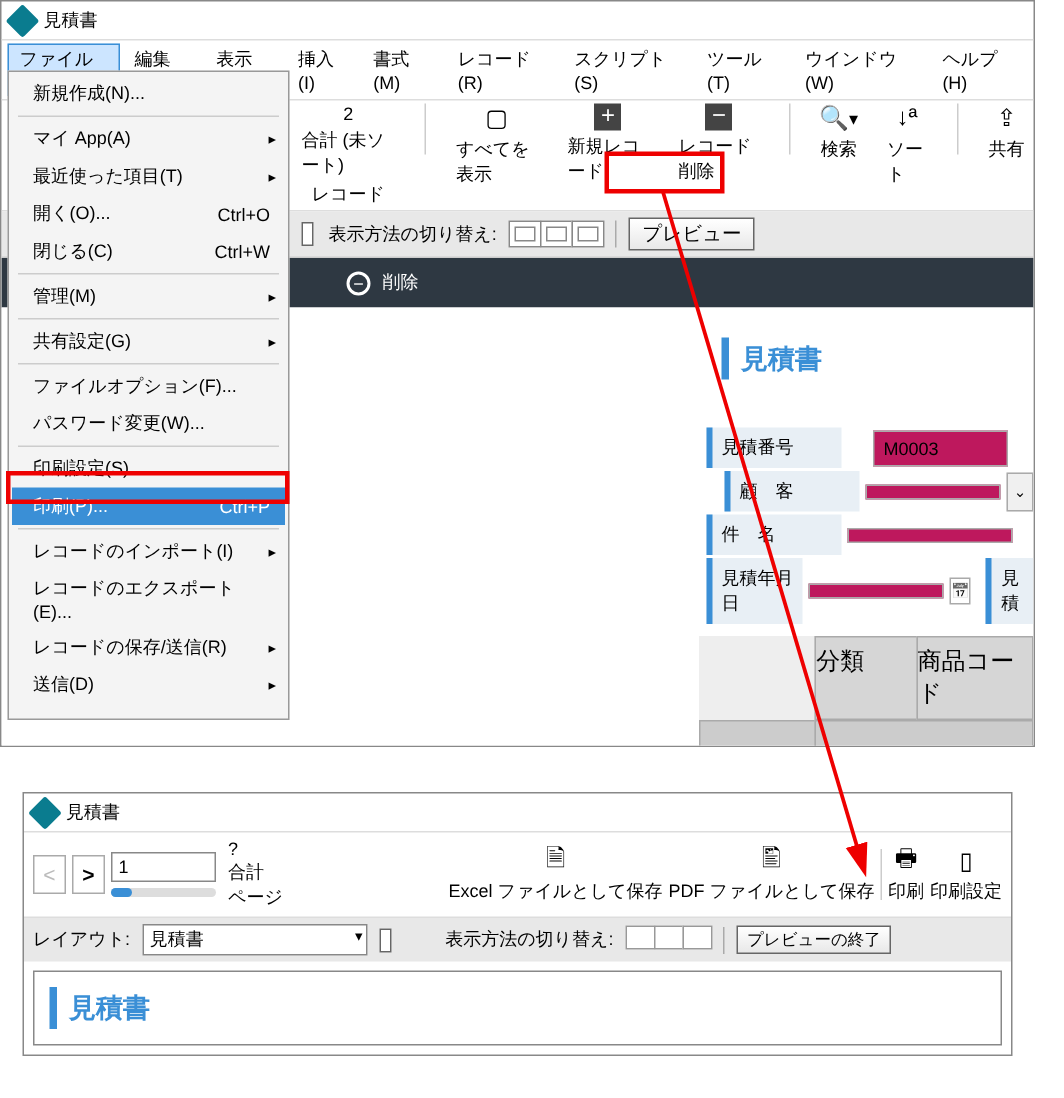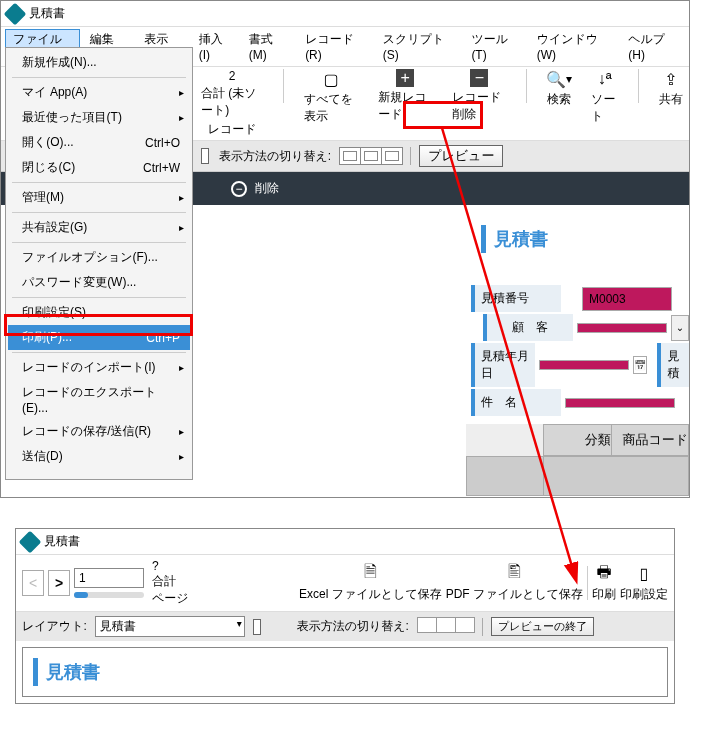--- a/index.html
+++ b/index.html
@@ -29,21 +29,21 @@
 
 .doc-area { background: #f2f2f2; padding: 10px 0 0 0; overflow: hidden; }
 .doc-heading { border-left: 5px solid #3a8fd6; padding: 2px 8px; margin-left: 10px; color: #3a8fd6; font-size: 18px; font-weight: bold; background: #fff; display: inline-block; width: 110px; }
 .form-row { display: flex; align-items: center; margin: 2px 0; padding-left: 10px; }
 .form-label { width: 90px; background: #e8eff5; border-left: 4px solid #3a8fd6; padding: 5px 6px; font-size: 12px; }
 .form-input { border: 1px solid #aaa; padding: 4px 6px; margin-left: 4px; min-width: 90px; background: #be185d; }
 .dropdown-sq { width:18px; height:26px; border:1px solid #aaa; background:#f0f0f0; display:flex;align-items:center;justify-content:center; font-size:10px; margin-left:4px;}
 .cal-sq { width:18px; height:18px; border:1px solid #aaa; background:#fff; margin-left:4px; display:flex;align-items:center;justify-content:center;}
 .cal-sq::before { content:"📅"; font-size:10px; filter:grayscale(1);}
 .table-head { display:flex; margin-top:8px; }
-.table-head div { background:#d6d6d6; border:1px solid #aaa; padding:6px 0; text-align:right; font-size:13px; margin-left:-1px;}
+.table-head div { background:#d6d6d6; border:1px solid #aaa; padding:6px 0; text-align:left; font-size:16px; margin-left:-1px;}
 .addrow { text-align:center; padding:6px; color:#3a8fd6; font-size:12px; display:flex; align-items:center; justify-content:center; gap:4px;}
 
 
 .dropdown { position: absolute; left: 4px; top: 46px; width: 188px; background: #f4f4f4; border: 1px solid #999; z-index: 10; padding: 2px; }
 .dropdown .mitem { display: flex; justify-content: space-between; align-items: center; padding: 4px 10px 4px 14px; font-size: 12px; position: relative; cursor: default; }
 .dropdown .sep { height: 1px; background: #ccc; margin: 2px 4px; }
 .dropdown .mitem.arrow::after { content: "▸"; font-size: 10px; position: absolute; right: 6px; }
 .dropdown .mitem.hl { background: #3a8fd6; color: #fff; }
 
 
@@ -136,34 +136,34 @@
     <span>削除</span>
   </div>
 
   <div class="doc-area" style="padding-left:470px; padding-top:20px; background:#fff;">
     <div class="doc-heading">見積書</div>
     <div style="height:30px;"></div>
     <div class="form-row" style="padding-left:0;gap:17px;">
       <div class="form-label">見積番号</div>
       <div class="form-input">M0003</div>
     </div>
-    <div class="form-row" style="padding-left:12px;text-align:center;">
+    <div class="form-row" style="padding-left:12px;">
       <div class="form-label">顧　客</div>
       <div class="form-input" style="width:70px;"></div>
       <div class="dropdown-sq">⌄</div>
+    </div>
+    <div class="form-row" style="padding-left:0;">
+      <div class="form-label">件　名</div>
+      <div class="form-input" style="width:110px;"></div>
     </div>
     <div class="form-row" style="padding-left:0;">
       <div class="form-label">見積年月日</div>
       <div class="form-input" style="width:80px;"></div>
       <div class="cal-sq"></div>
       <div class="form-label" style="margin-left:10px;width:40px;border-left:4px solid #3a8fd6;">見積</div>
-    </div>
-    <div class="form-row" style="padding-left:0;">
-      <div class="form-label">件　名</div>
-      <div class="form-input" style="width:110px;"></div>
     </div>
     <div class="table-head" style="margin-left:-4px;">
       <div style="width:80px;background:#eee;border:none;"></div>
       <div style="width:70px;">分類</div>
       <div style="width:80px;">商品コード</div>
     </div>
     <div class="table-head" style="margin-top:0;margin-left:-4px;">
       <div style="width:80px;height:40px;background:#ccc;"></div>
       <div style="width:150px;height:40px;background:#ccc;"></div>
     </div>

